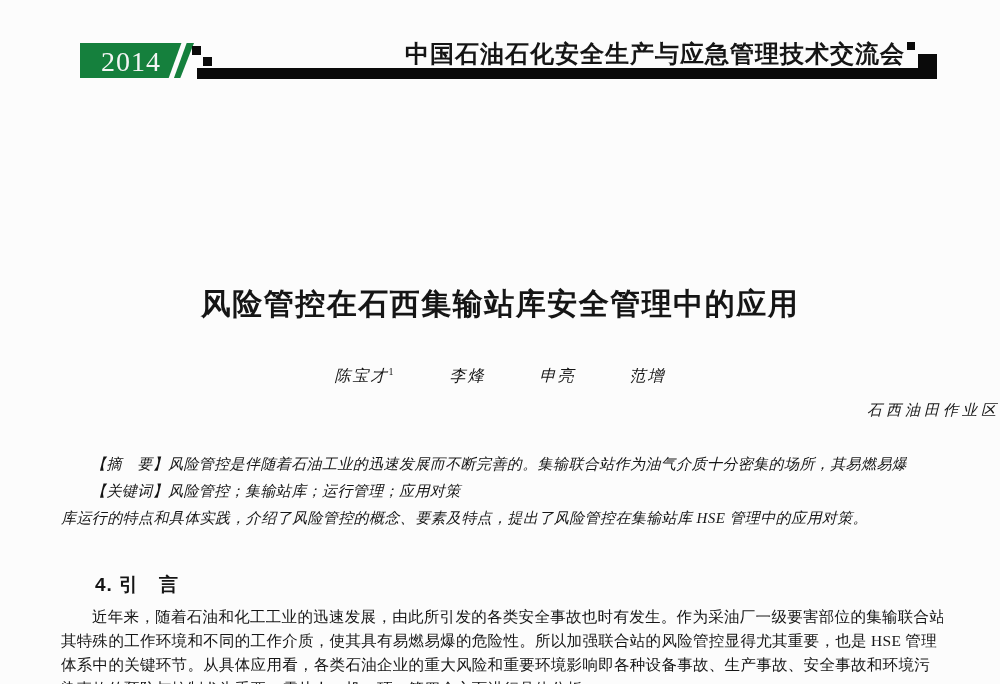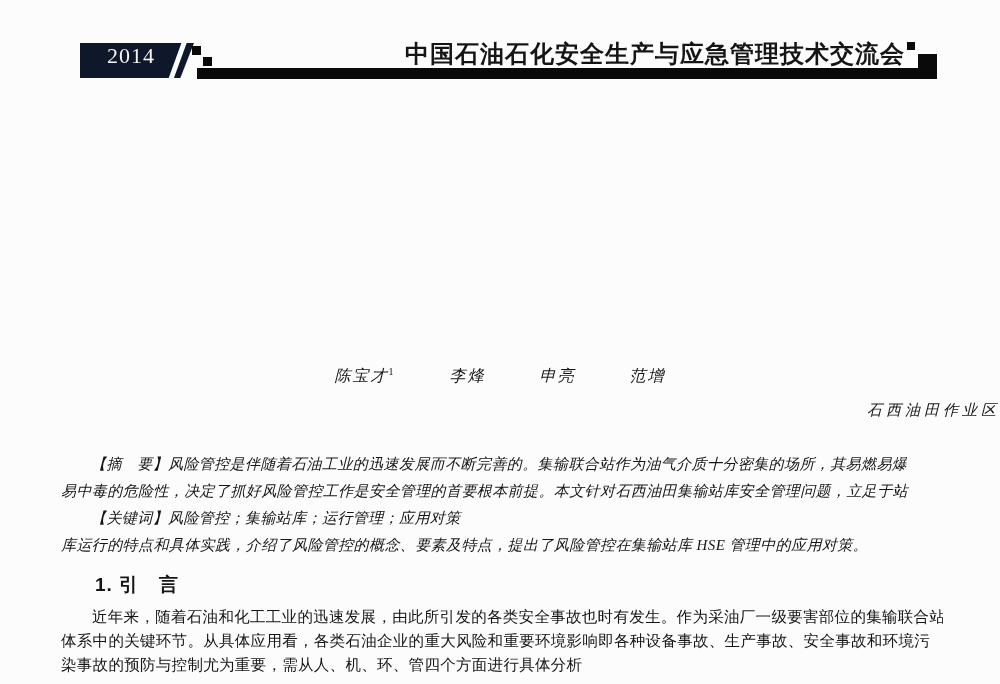--- a/index.html
+++ b/index.html
@@ -11,26 +11,26 @@
     overflow: hidden;
     color: #151515;
     font-family: "Liberation Serif", serif;
   }
 
   
   .year-box {
     position: absolute;
     left: 80px; top: 43px;
     width: 114px; height: 35px;
-    background: #0f172a;
+    background: #15803d;
     clip-path: polygon(0 0, 100% 0, 88% 100%, 0 100%);
     color: #f5f5f5;
     font-family: "Liberation Serif", serif;
-    font-size: 22px;
-    display: flex; align-items: flex-start; justify-content: center;
+    font-size: 28px;
+    display: flex; align-items: flex-end; justify-content: center;
     padding-right: 12px; box-sizing: border-box;
     letter-spacing: 1px;
   }
   .year-slash {
     position: absolute;
     left: 175px; top: 40px;
     width: 5px; height: 42px;
     background: #fcfcfc;
     transform: rotate(20deg);
   }
@@ -137,38 +137,39 @@
   <div class="year-slash"></div>
   <div class="deco-square sq-a"></div>
   <div class="deco-square sq-b"></div>
 
   <div class="conference-title">中国石油石化安全生产与应急管理技术交流会</div>
   <div class="deco-square sq-title-end"></div>
 
   <div class="header-rule"></div>
   <div class="header-rule-cap"></div>
 
+  <div class="article-title">风险管控在石西集输站库安全管理中的应用</div>
 
   <div class="authors-row">
     <span class="author"><span>陈宝才</span><sup>1</sup></span>
     <span class="author"><span>李烽</span><sup></sup></span>
     <span class="author"><span>申亮</span><sup></sup></span>
     <span class="author"><span>范增</span><sup></sup></span>
   </div>
 
   <div class="affiliation">石西油田作业区</div>
 
   <div class="abstract-block">
     <div class="line indent">【摘　要】风险管控是伴随着石油工业的迅速发展而不断完善的。集输联合站作为油气介质十分密集的场所，其易燃易爆</div>
-    <div class="line">易中毒的危险性，决定了抓好风险管控工作是安全管理的首要根本前提。本文针对石西油田集输站库安全管理问题，立足于站</div>
     <div class="line indent">【关键词】风险管控；集输站库；运行管理；应用对策</div>
     <div class="line">库运行的特点和具体实践，介绍了风险管控的概念、要素及特点，提出了风险管控在集输站库 HSE 管理中的应用对策。</div>
   </div>
 
-  <div class="section-heading">1. 引　言</div>
+  <div class="section-heading">4. 引　言</div>
 
   <div class="body-block">
     <div class="line indent">近年来，随着石油和化工工业的迅速发展，由此所引发的各类安全事故也时有发生。作为采油厂一级要害部位的集输联合站，</div>
+    <div class="line">其特殊的工作环境和不同的工作介质，使其具有易燃易爆的危险性。所以加强联合站的风险管控显得尤其重要，也是 HSE 管理</div>
     <div class="line">体系中的关键环节。从具体应用看，各类石油企业的重大风险和重要环境影响即各种设备事故、生产事故、安全事故和环境污</div>
     <div class="line">染事故的预防与控制尤为重要，需从人、机、环、管四个方面进行具体分析</div>
   </div>
 
 </div>
 
 </body></html>

